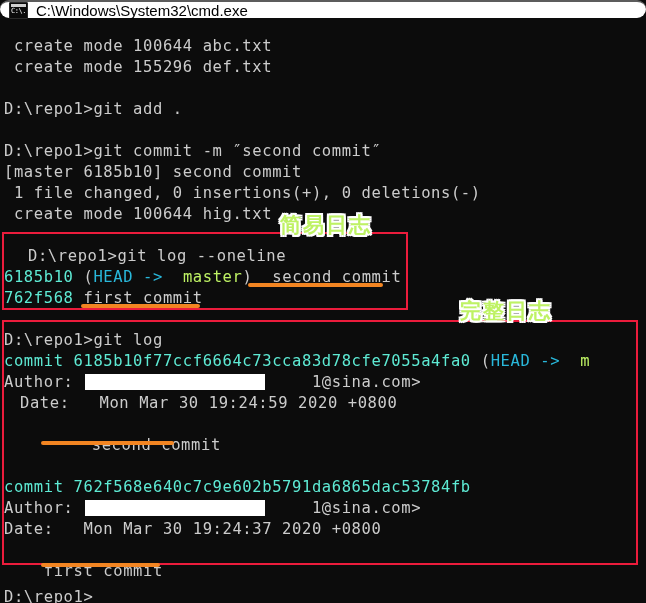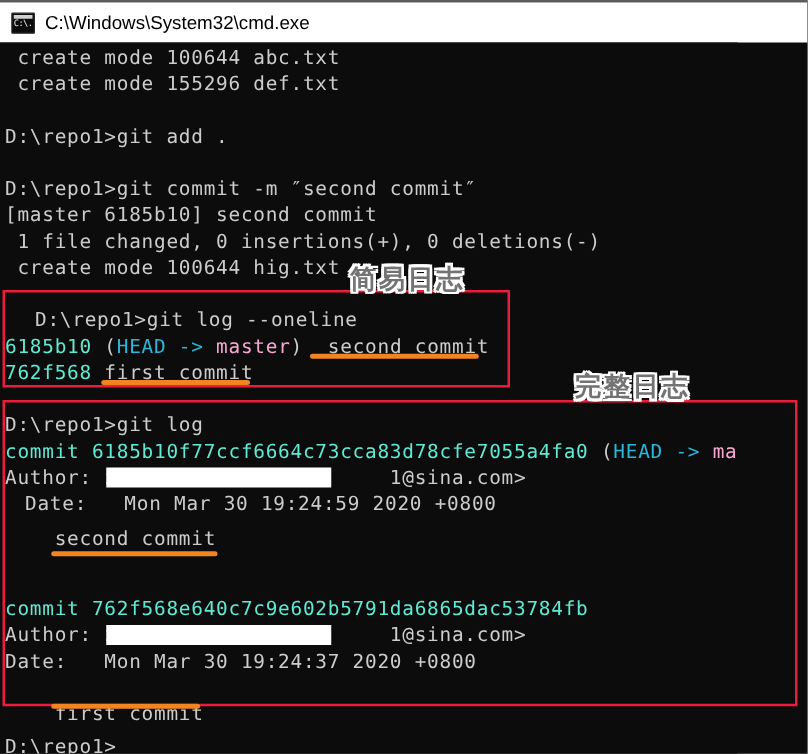--- a/index.html
+++ b/index.html
@@ -20,27 +20,28 @@
     height: 603px;
     background: #0c0c0c;
     overflow: hidden;
   }
 
   
   #titlebar {
     position: absolute;
     left: 0; top: 0;
     width: 646px;
-    height: 34px;
+    height: 18px;
     background: #ffffff;
     border-top: 2px solid #5c5c5c;
     box-sizing: border-box;
     display: flex;
     align-items: center;
     padding-left: 9px;
+    border-radius: 15px;
   }
   #titlebar .tb-icon {
     width: 17px;
     height: 15px;
     background: #0b0b0b;
     border: 1px solid #2a2a2a;
     position: relative;
     flex: 0 0 auto;
     margin-right: 8px;
     border-radius: 1px;
@@ -84,21 +85,21 @@
     font-family: "DejaVu Sans Mono", monospace;
     font-size: 15.5px;
     line-height: 21px;
     letter-spacing: 0.6px;
     color: #cccccc;
     white-space: pre;
   }
   .c-white  { color: #cccccc; }
   .c-yellow { color: #5eead4; }
   .c-cyan-b { color: #29b8db; }
-  .c-green  { color: #f9a8d4; }
+  .c-green  { color: #bef264; margin-left: 10px; }
 
   
   .redact {
     position: absolute;
     background: #ffffff;
   }
 
   
   .redbox {
     position: absolute;
@@ -111,25 +112,25 @@
   .uline {
     position: absolute;
     height: 4px;
     background: #f28522;
     border-radius: 2px;
   }
 
   
   .callout {
     position: absolute;
-    font-family: Liberation Mono, monospace;
+    font-family: Liberation Serif, serif;
     font-size: 21px;
     font-weight: bold;
     line-height: 25px;
-    color: #737373;
+    color: #bef264;
     letter-spacing: 2px;
     white-space: nowrap;
     text-shadow:
       -2px -2px 0 #ffffff,  2px -2px 0 #ffffff,
       -2px  2px 0 #ffffff,  2px  2px 0 #ffffff,
       -2px  0   0 #ffffff,  2px  0   0 #ffffff,
        0   -2px 0 #ffffff,  0    2px 0 #ffffff;
   }
 </style>
 </head>
@@ -166,21 +167,21 @@
 
     <div class="cline c-white" style="top:296px;">D:\repo1&gt;git log</div>
 
     <div class="cline" style="top:317px;"><span class="c-yellow">commit 6185b10f77ccf6664c73cca83d78cfe7055a4fa0</span><span class="c-white"> (</span><span class="c-cyan-b">HEAD -&gt; </span><span class="c-green">master</span><span class="c-white">)</span></div>
 
     <div class="cline" style="top:338px;"><span class="c-white">Author: z</span><span class="c-white">                      </span><span class="c-white">1@sina.com&gt;</span></div>
     <div class="redact" style="left:85px; top:340px; width:180px; height:16px;"></div>
 
     <div class="cline c-white" style="top:359px;padding-left:16px;">Date:   Mon Mar 30 19:24:59 2020 +0800</div>
 
-    <div class="cline c-white" style="top:387px;">    second commit</div>
+    <div class="cline c-white" style="top:401px;padding-left:48px;">    second commit</div>
 
     <div class="cline c-yellow" style="top:443px;">commit 762f568e640c7c9e602b5791da6865dac53784fb</div>
 
     <div class="cline" style="top:464px;"><span class="c-white">Author: z</span><span class="c-white">                      </span><span class="c-white">1@sina.com&gt;</span></div>
     <div class="redact" style="left:85px; top:466px; width:180px; height:16px;"></div>
 
     <div class="cline c-white" style="top:485px;">Date:   Mon Mar 30 19:24:37 2020 +0800</div>
 
     <div class="cline c-white" style="top:527px;">    first commit</div>
 

